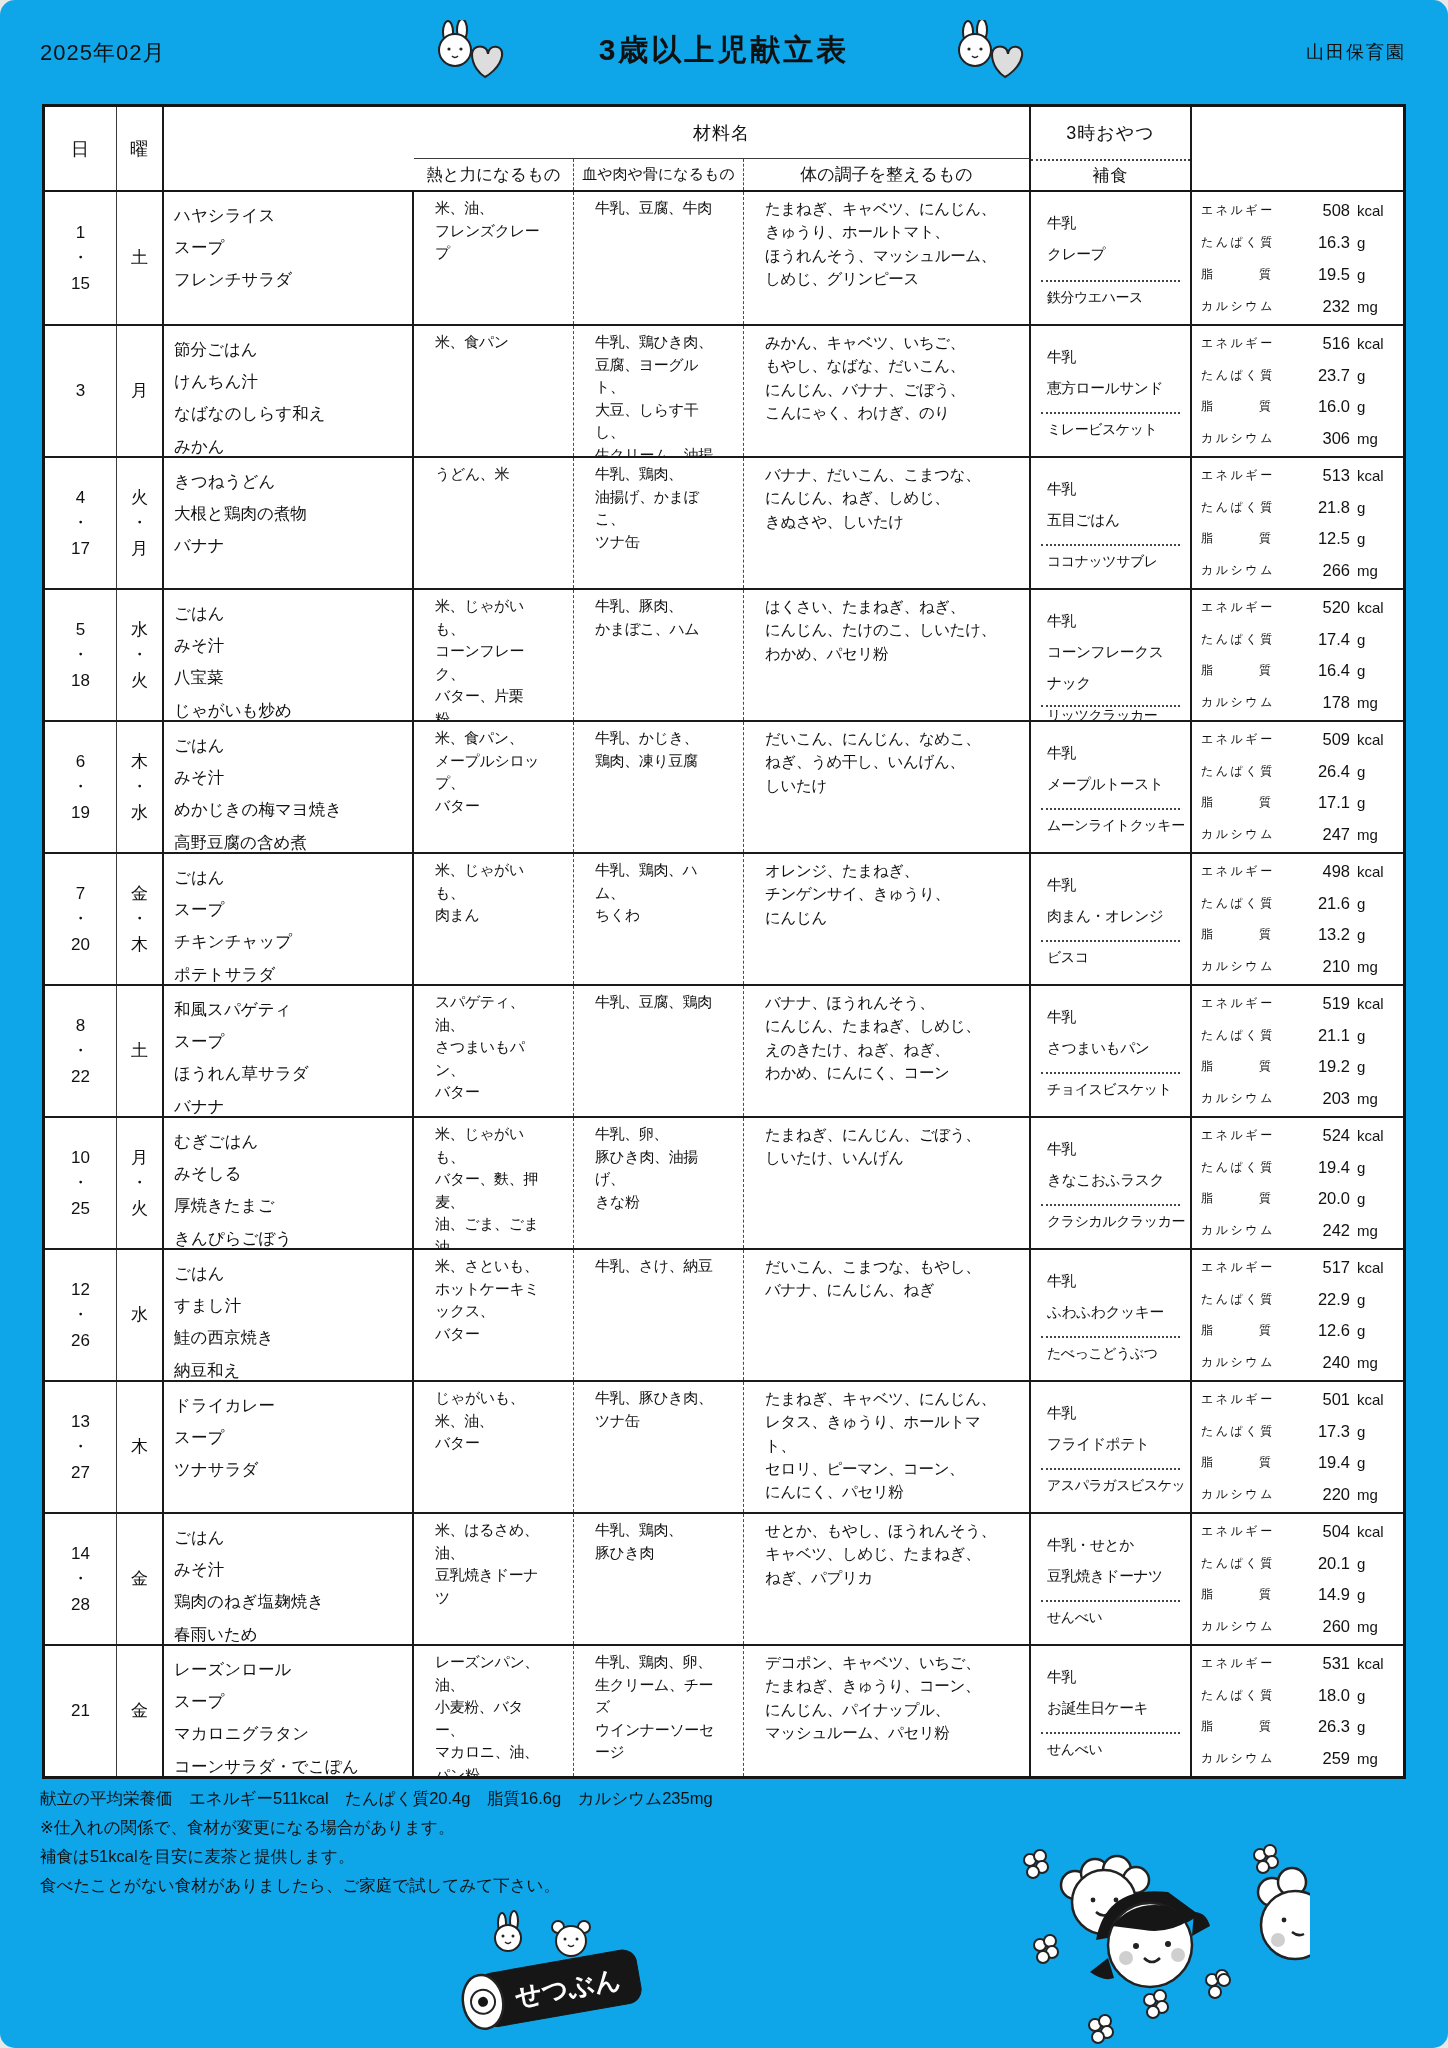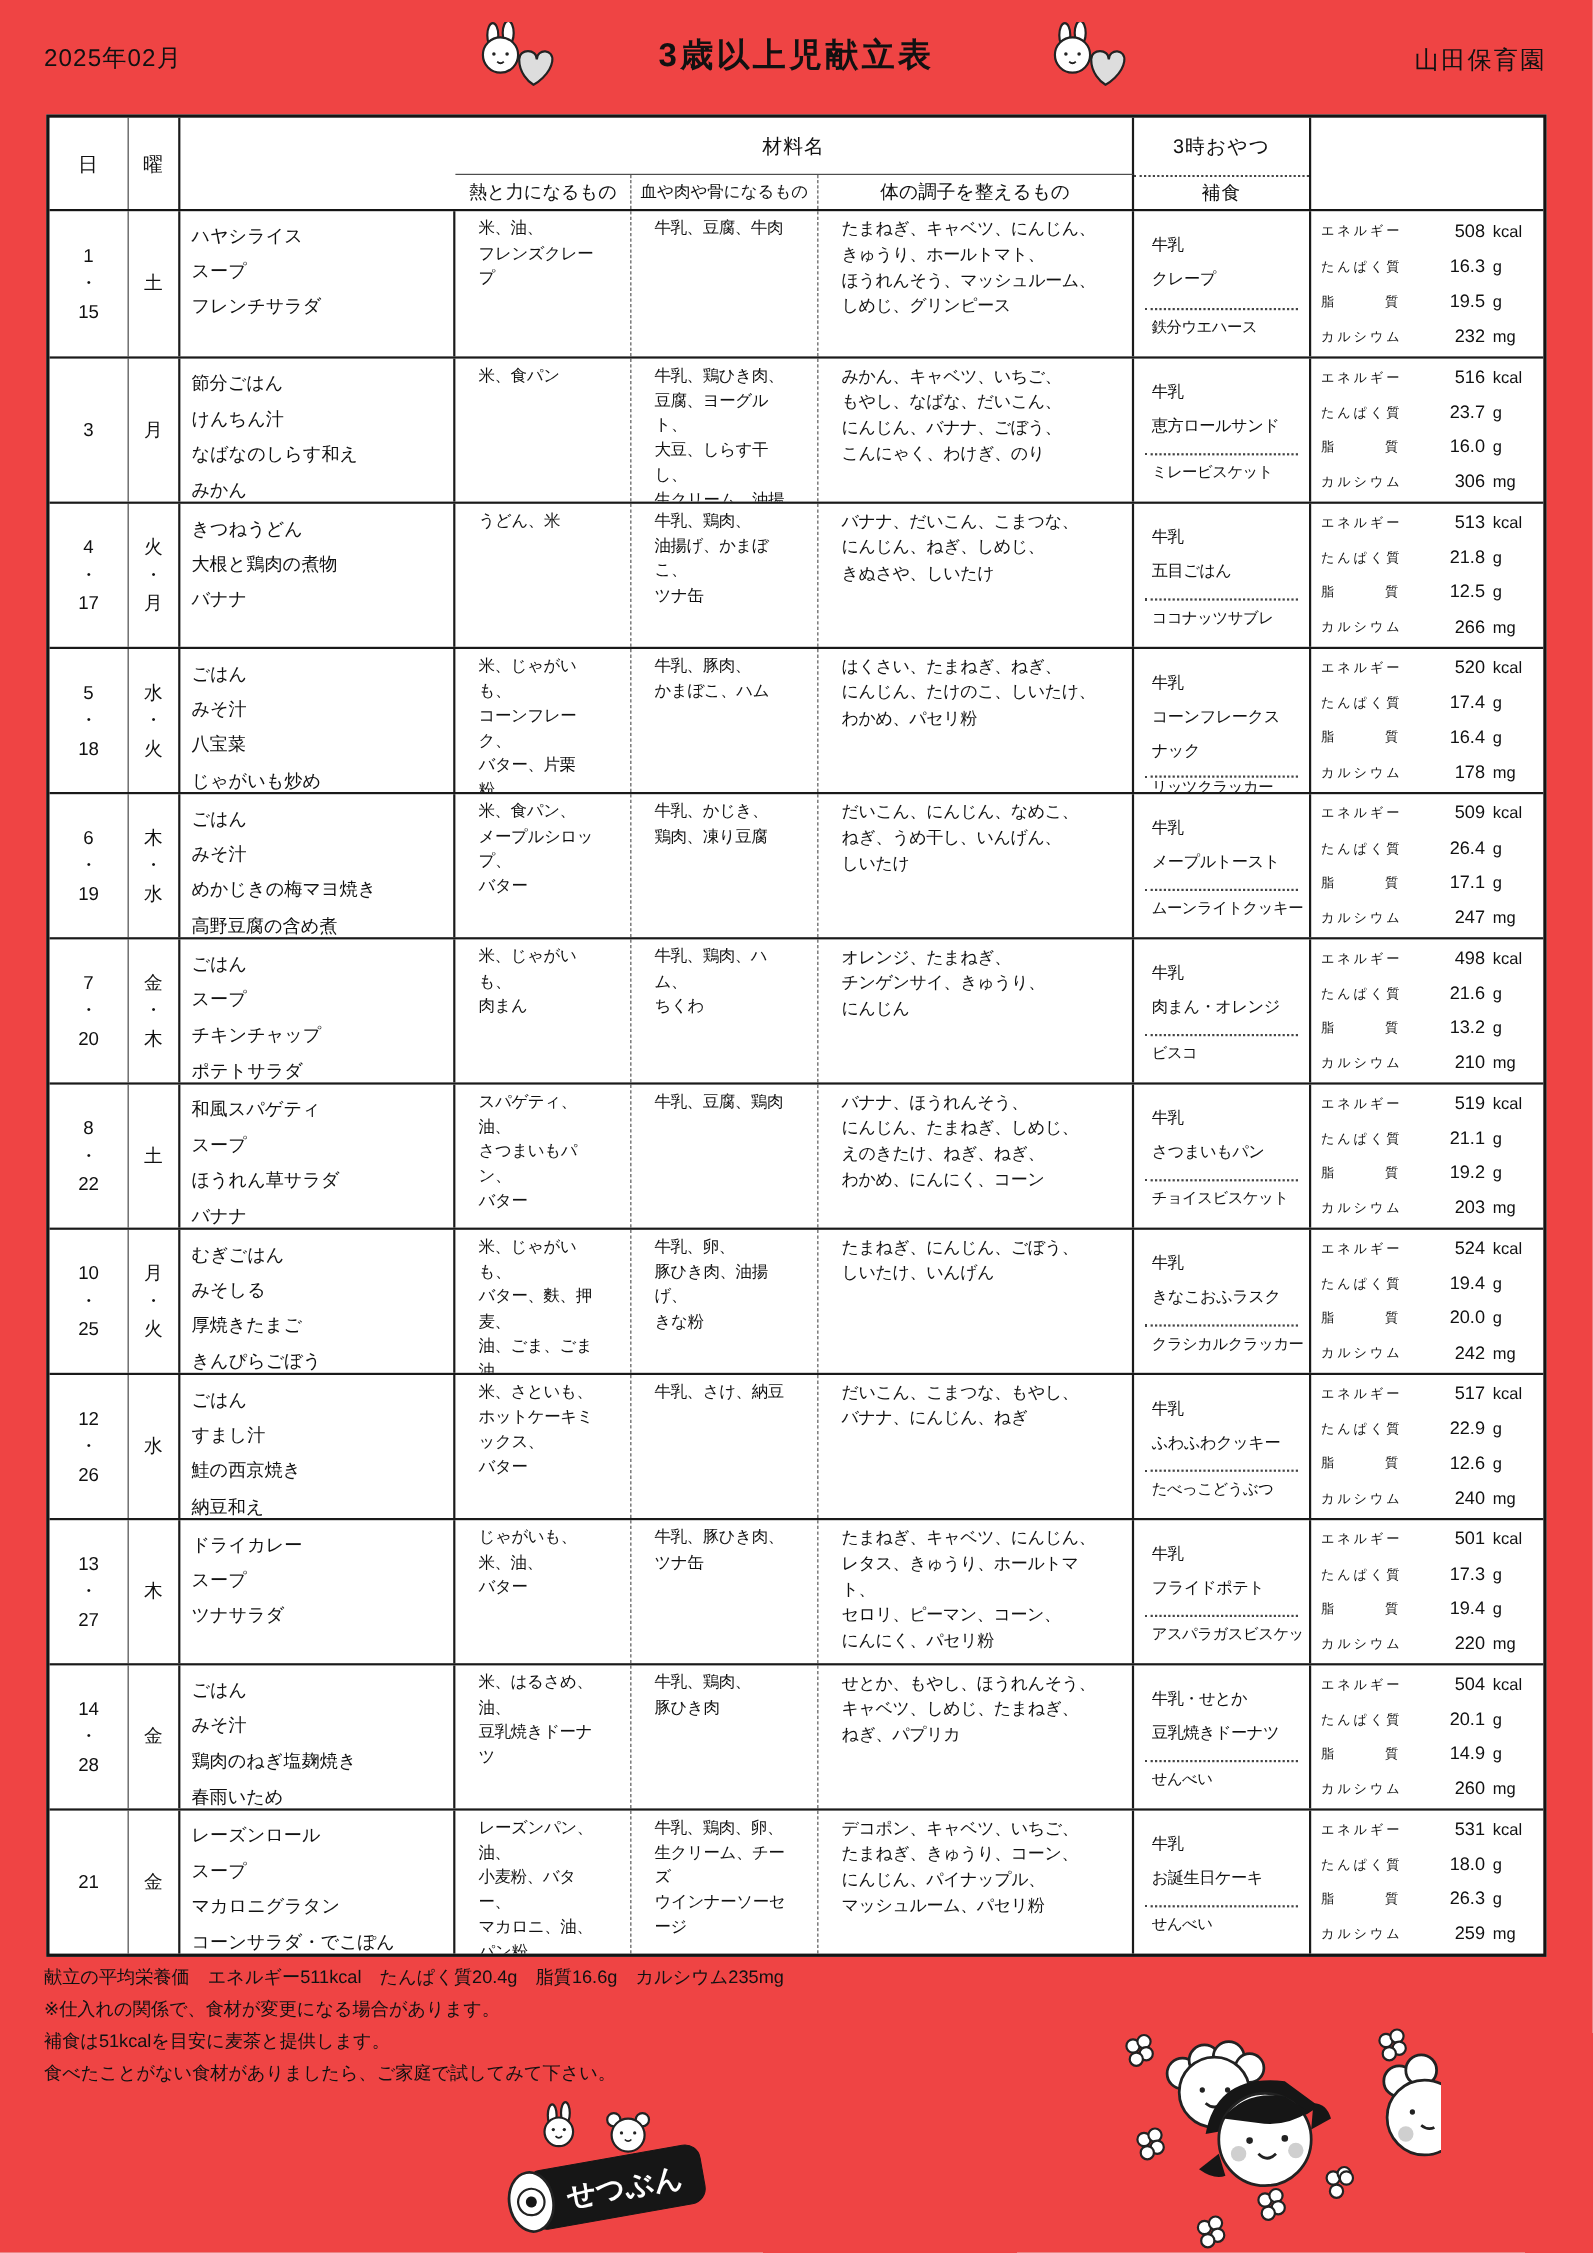--- a/index.html
+++ b/index.html
@@ -1,25 +1,25 @@
 <!DOCTYPE html>
 <html><head>
 <meta charset="utf-8">
 <style>
   html,body{margin:0;padding:0;background:#e8e8e8;}
   .page{
-    position:relative;width:1448px;height:2048px;background:#ef4444;
+    position:relative;width:1448px;height:2048px;background:#0ea5e9;
     font-family:"Liberation Sans","DejaVu Sans",sans-serif;color:#111;
-    margin:0 auto;overflow:hidden;
+    margin:0 auto;overflow:hidden;border-radius:15px;
   }
   
   .doc-date{position:absolute;left:40px;top:38px;font-size:22px;letter-spacing:1px;}
   .doc-title{position:absolute;left:42px;top:30px;width:1364px;text-align:center;
     font-size:30px;font-weight:bold;letter-spacing:3px;}
-  .doc-school{position:absolute;right:42px;top:40px;font-size:22px;letter-spacing:2px;}
+  .doc-school{position:absolute;right:42px;top:40px;font-size:18px;letter-spacing:2px;}
   .title-illu{position:absolute;top:20px;}
   .title-illu.left{left:432px;}
   .title-illu.right{left:952px;}
 
   
   .menu-table{position:absolute;left:42px;top:104px;width:1364px;border:3px solid #151515;background:#fff;box-sizing:border-box;}
   .grid{display:grid;grid-template-columns:72px 47px 250px 160px 170px 287px 161px 1fr;}
   .thead{grid-template-rows:52px 31px;border-bottom:2px solid #151515;}
   .th{display:flex;align-items:center;justify-content:center;font-size:18px;letter-spacing:1px;box-sizing:border-box;}
   .b-thin{border-right:1px solid #3a3a3a;}

